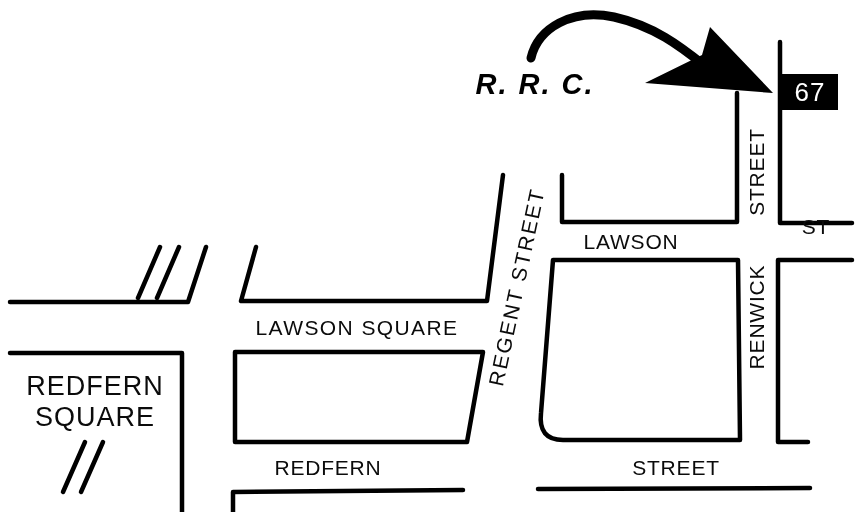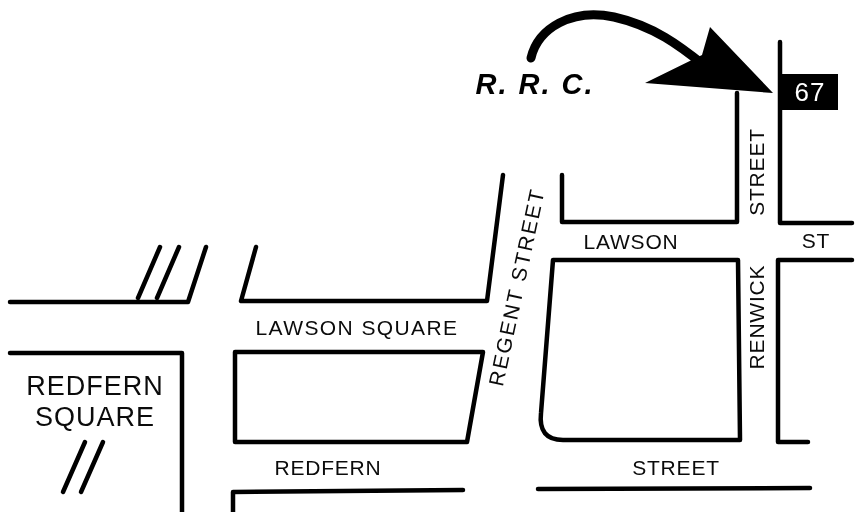--- a/index.html
+++ b/index.html
@@ -80,21 +80,21 @@
 
     <path d="M531,58 C538,28 572,8 614,17 C654,26 680,46 705,66" stroke="#000000" stroke-width="9" fill="none" stroke-linecap="round"></path>
     <polygon points="773,93 710,27 702,55 645,83" fill="#000000"></polygon>
   </svg>
 
 
   <div class="lbl square-lbl" style="left:357px;top:328px">LAWSON SQUARE</div>
 
   <div class="lbl" style="left:631px;top:242px">LAWSON</div>
 
-  <div class="lbl" style="left:816px;top:241px">ST</div>
+  <div class="lbl" style="left:816px;top:227px">ST</div>
 
   <div class="lbl regent" style="left:517px;top:287px">REGENT STREET</div>
 
   <div class="lbl vert" style="left:757px;top:172px">STREET</div>
 
   <div class="lbl vert" style="left:757px;top:317px">RENWICK</div>
 
   <div class="lbl" style="left:328px;top:468px">REDFERN</div>
 
   <div class="lbl" style="left:676px;top:468px">STREET</div>

